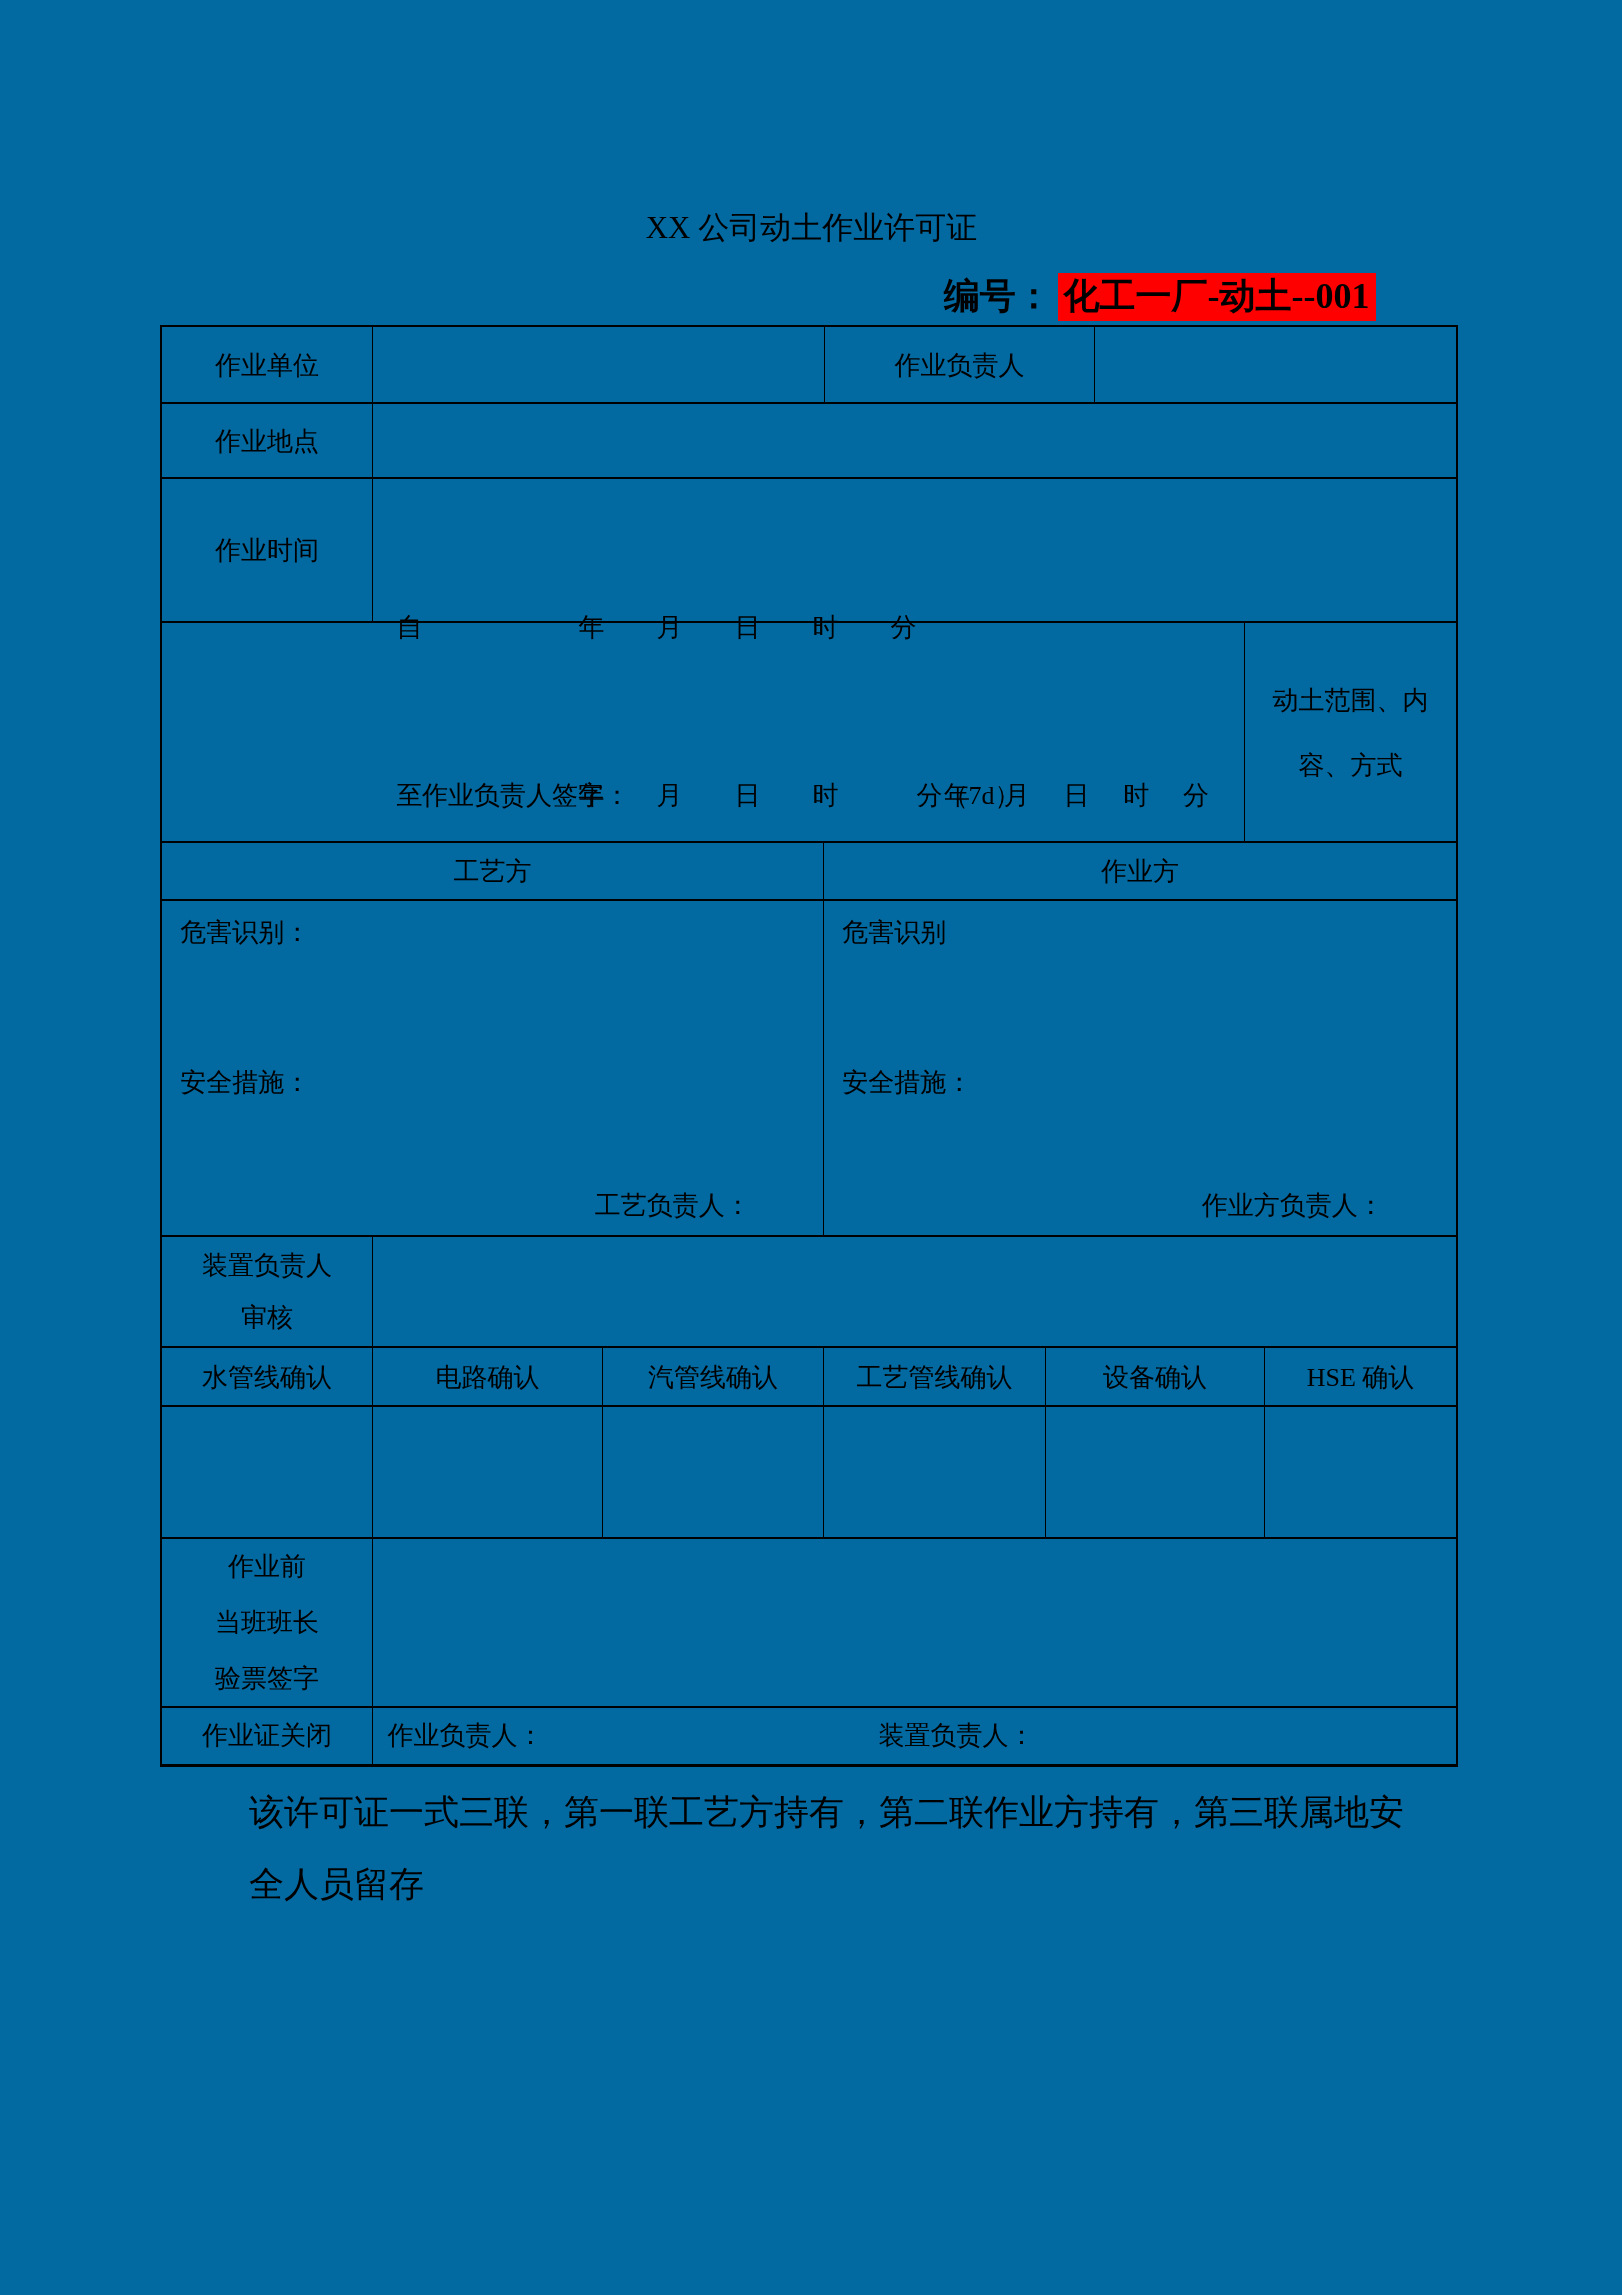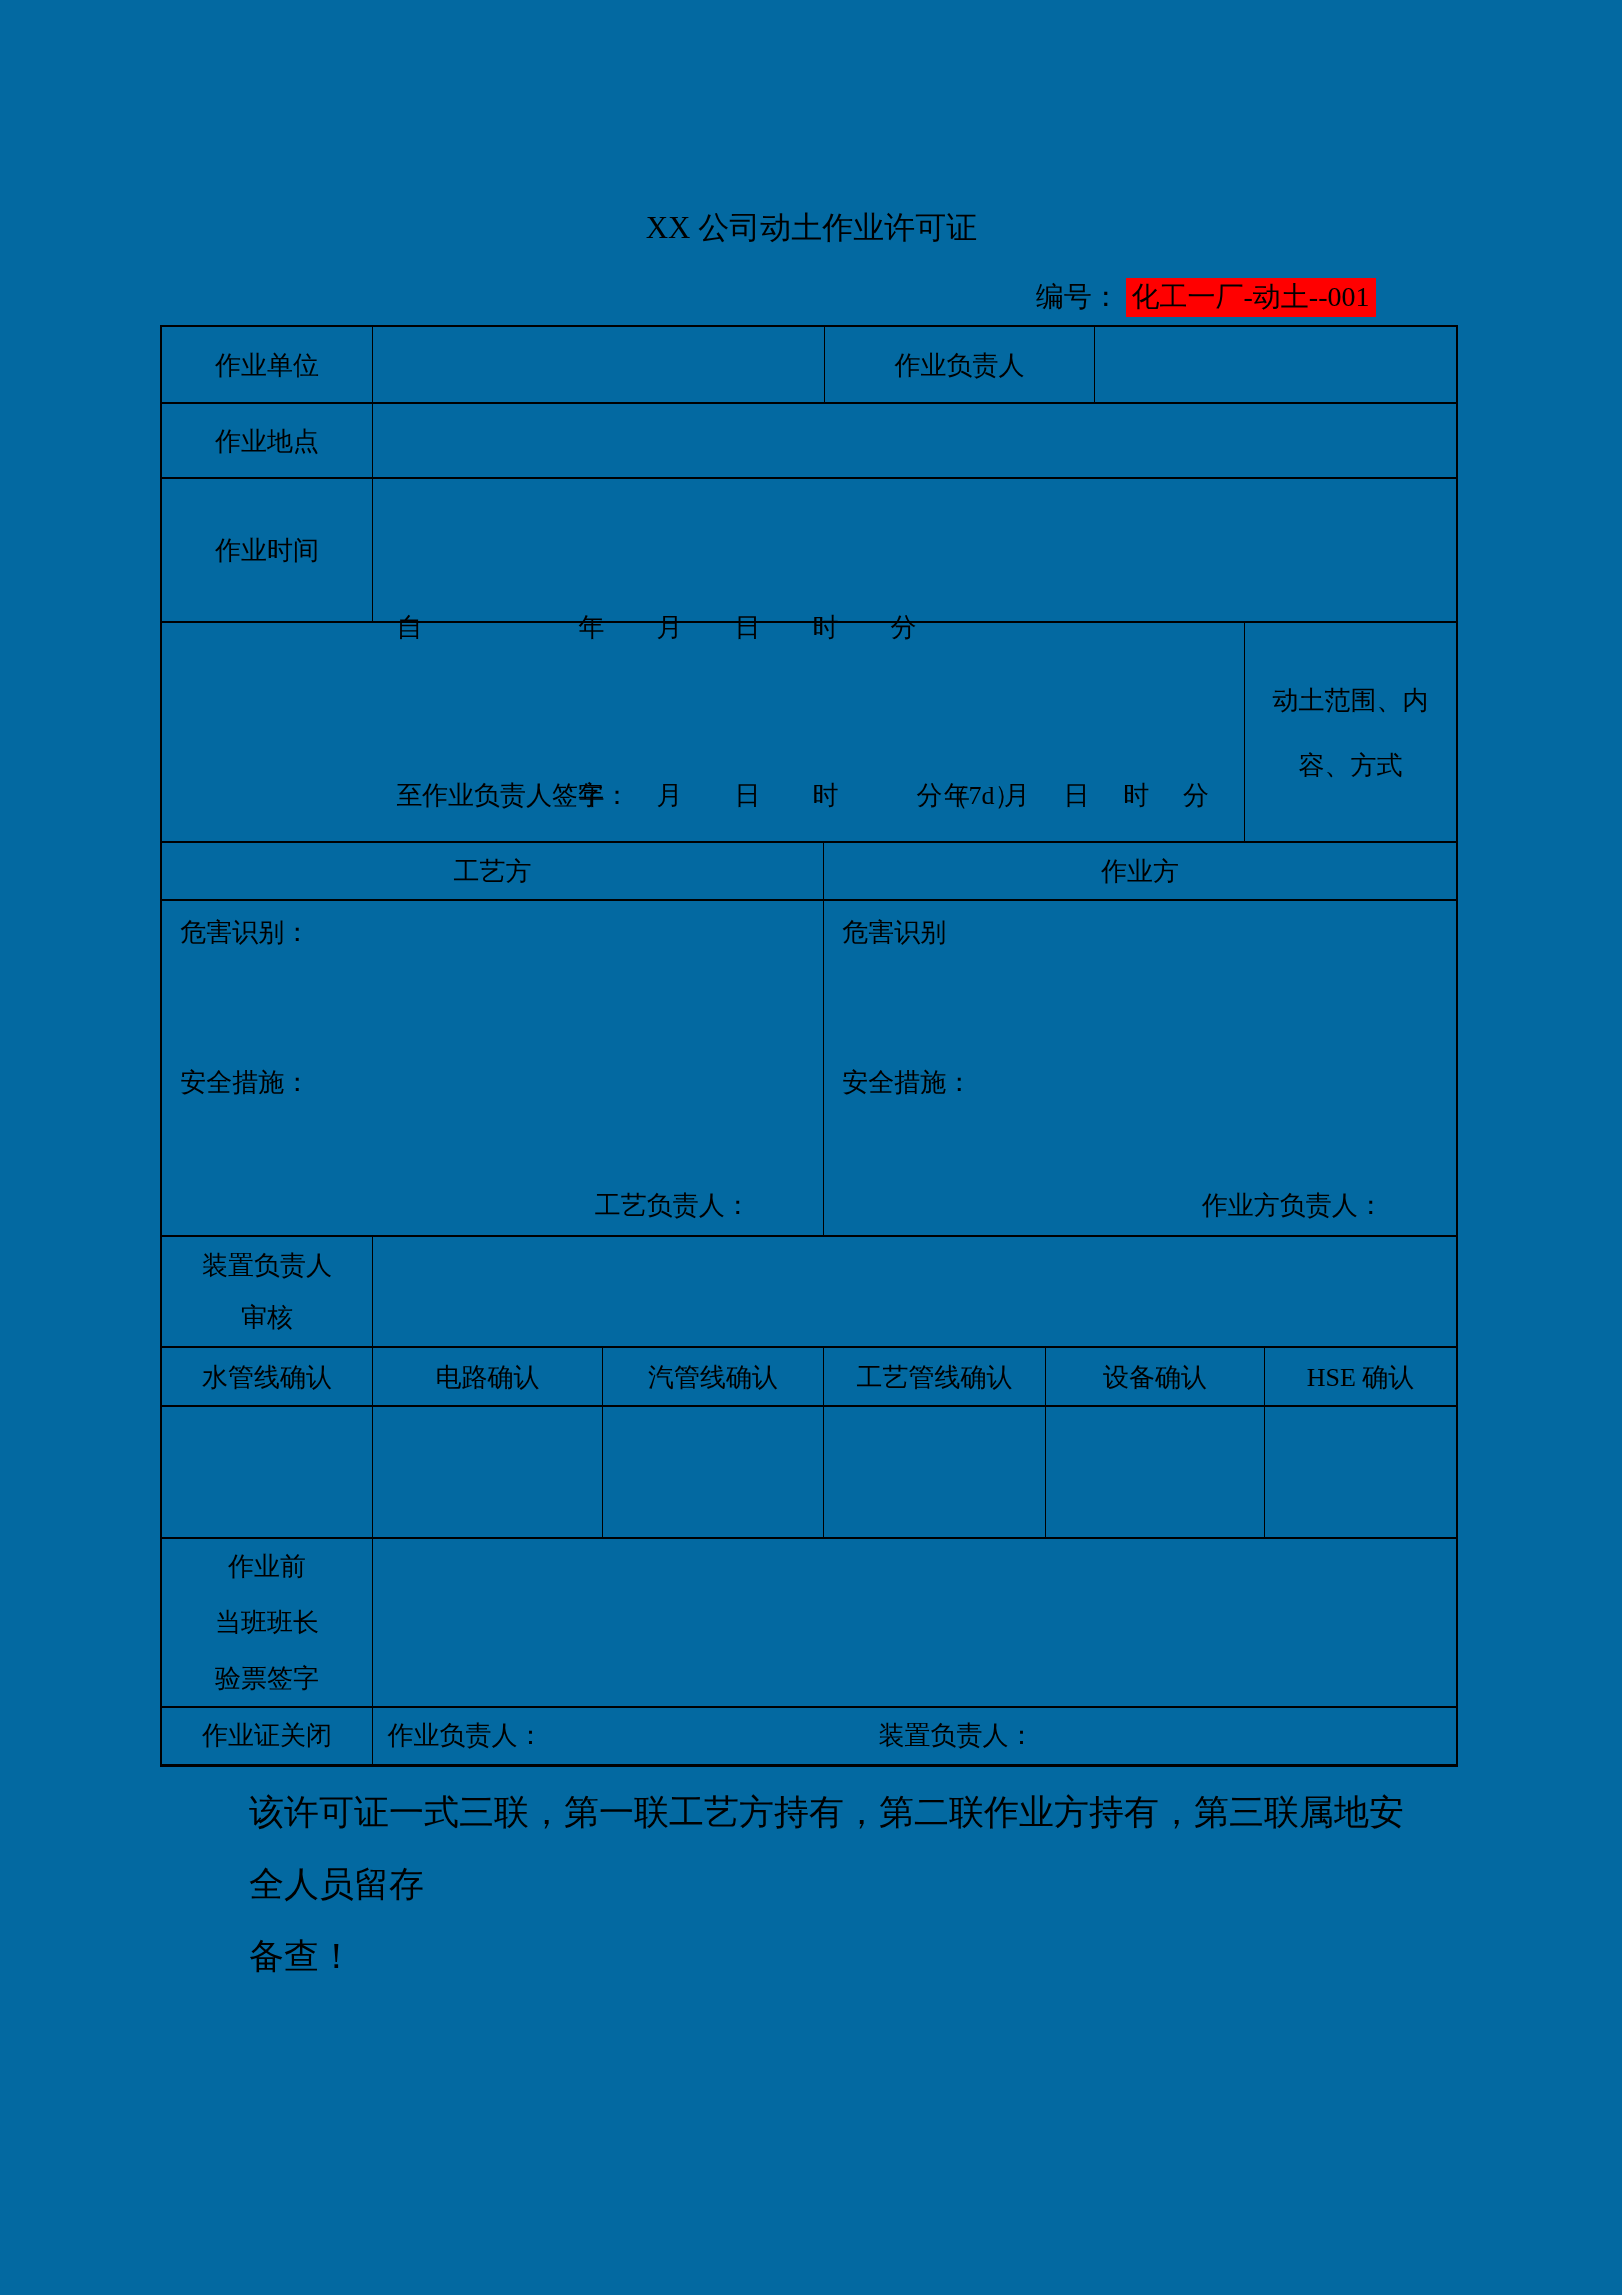--- a/index.html
+++ b/index.html
@@ -15,23 +15,24 @@
     padding-top:208px;
     text-align:center;
     font-size:31px;
     line-height:39px;
     font-weight:400;
   }
   .serial-line {
     margin-top:29px;
     text-align:right;
     padding-right:247px;
-    font-size:28px;
+    font-size:36px;
     line-height:41px;
     white-space:nowrap;
+    font-weight:bold;
   }
   .serial-value {
     background:#ff0000;
     padding:2.6px 6.5px 5.2px 5.2px;
     margin-left:6.5px;
   }
 
   .permit-table {
     margin-left:160px;
     margin-top:7.9px;
@@ -197,17 +198,16 @@
       <div class="td grow h-r11 closure-cell">
         <span class="closure-l1">作业负责人：</span>
         <span class="closure-l2">装置负责人：</span>
       </div>
     </div>
 
   </div>
 
   <div class="footer">
     <div>该许可证一式三联，第一联工艺方持有，第二联作业方持有，第三联属地安全人员留存</div>
-    <div>备查！</div>
   </div>
 
 </div>
 
 
 </body></html>

